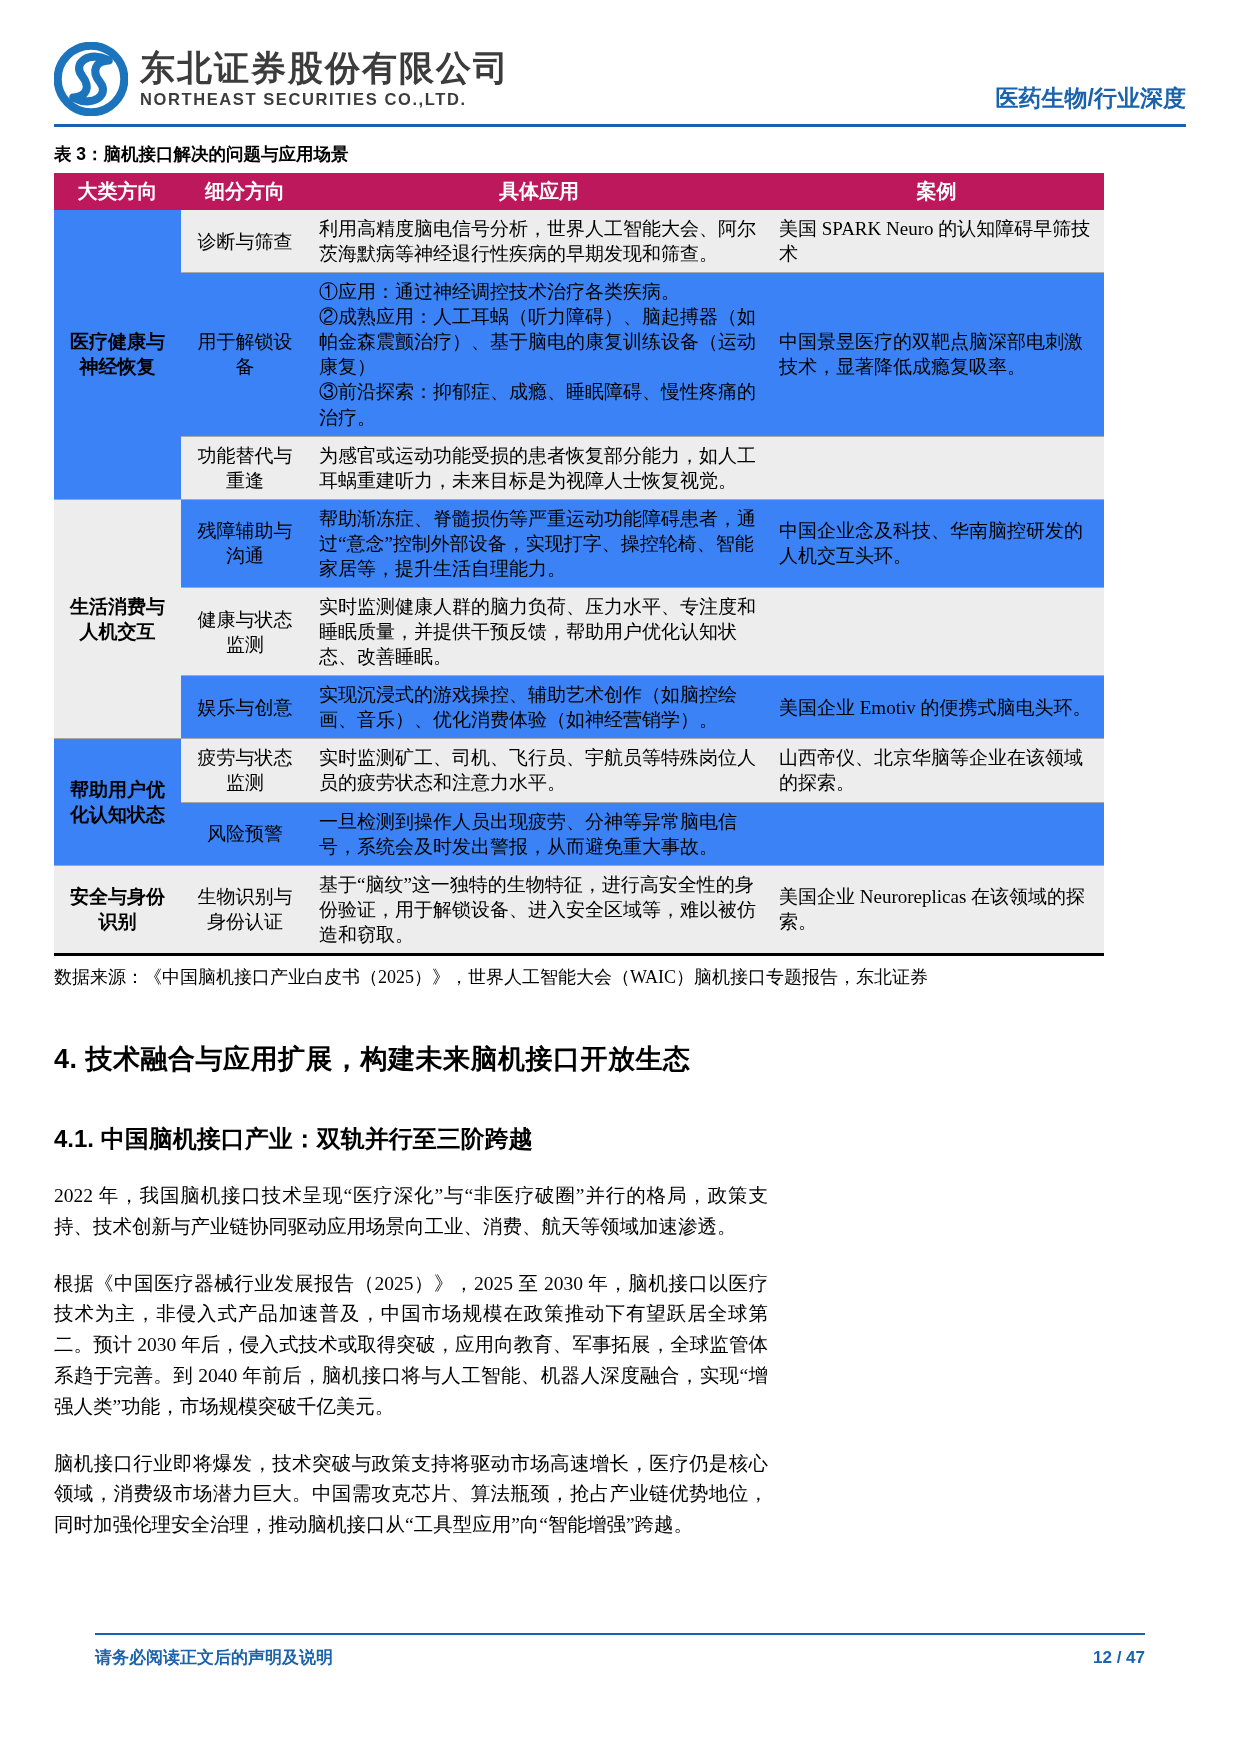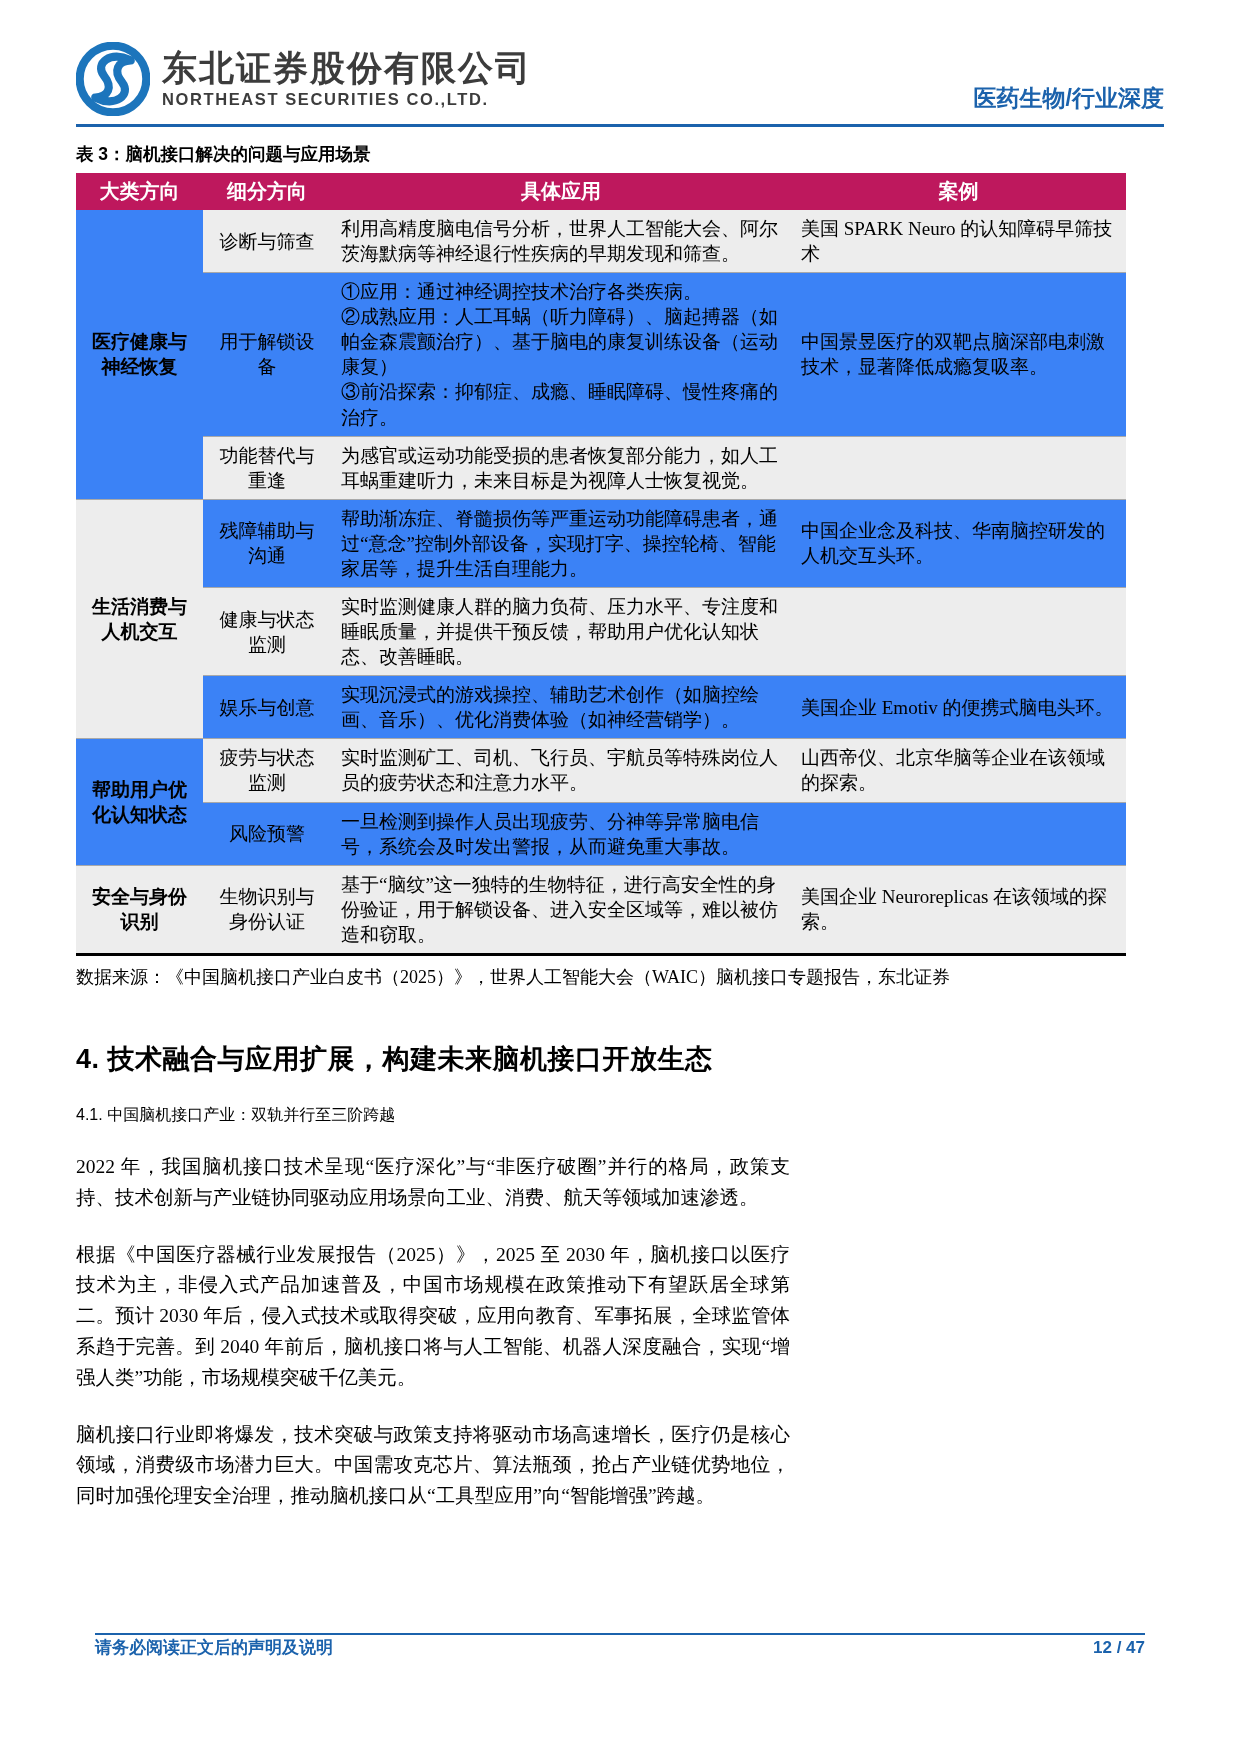--- a/index.html
+++ b/index.html
@@ -6,21 +6,21 @@
   html,body { background:#fff; }
   .page {
     position:relative;
     width:1240px; height:1754px;
     margin:0 auto;
     background:#fff;
     font-family:"Liberation Serif", serif;
     color:#000;
     overflow:hidden;
   }
-  .inner { padding:0 76px; }
+  .inner { padding:0 54px; }
 
   
   .header {
     display:flex; justify-content:space-between; align-items:flex-end;
     padding-top:42px; padding-bottom:8px;
     border-bottom:3px solid #1B62AC;
   }
   .brand { display:flex; align-items:center; }
   .brand-text { margin-left:12px; }
   .brand-cn {
@@ -66,33 +66,33 @@
 
   .source-line { font-size:18px; margin-top:9px; }
 
   
   .h1 {
     font-family:"Liberation Sans", sans-serif;
     font-size:27px; font-weight:bold; margin-top:52px; letter-spacing:0.5px;
   }
   .h2 {
     font-family:"Liberation Sans", sans-serif;
-    font-size:16px; font-weight:normal; margin-top:28px;
+    font-size:24px; font-weight:bold; margin-top:46px;
   }
   .content { width:714px; }
   .content p {
     font-size:19.5px; line-height:1.58; margin-top:26px;
     text-align:justify;
   }
 
   
   .footer {
     position:absolute; left:95px; right:95px; top:1633px;
     border-top:2px solid #1B62AC;
-    padding-top:1px;
+    padding-top:11px;
     display:flex; justify-content:space-between; align-items:baseline;
     font-family:"Liberation Sans", sans-serif;
     color:#1B62AC; font-weight:bold;
   }
   .footer .disclaimer { font-size:17px; }
   .footer .pageno { font-size:17px; }
 </style>
 </head>
 <body>
 

